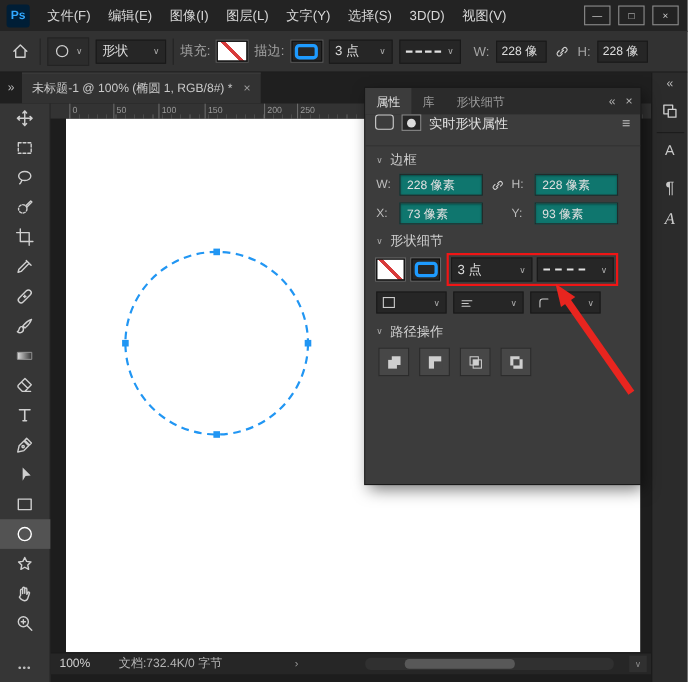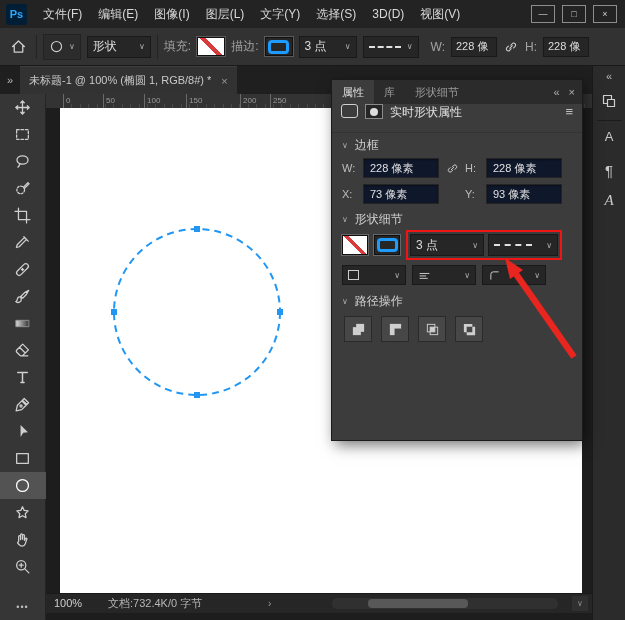--- a/index.html
+++ b/index.html
@@ -74,21 +74,21 @@
   .props-header{height:28px;display:flex;align-items:flex-start;gap:7px;padding:0 9px;border-bottom:1px solid #333;}
   .live-shape-ic{width:15px;height:12px;border:1.5px solid #d0d0d0;border-radius:3px;}
   .mask-ic{width:16px;height:13px;background:#262626;border:1px solid #8a8a8a;display:grid;place-items:center;}
   .mask-ic i{width:8px;height:8px;border-radius:50%;background:#ddd;}
   .props-title{font-size:12px;color:#e0e0e0;}
   .pmenu{margin-left:auto;color:#c0c0c0;font-size:13px;}
   .section-h{display:flex;align-items:center;gap:7px;padding:5px 10px 2px;color:#d0d0d0;font-size:12px;height:15px;}
   .sec-chev{font-size:8px;color:#aaa;}
   .frow{display:flex;align-items:center;gap:5px;padding:3px 10px;height:20px;}
   .flabel{width:16px;font-size:11px;color:#bdbdbd;}
-  .pfield{width:76px;height:20px;background:#0f172a;border:1px solid #242424;box-shadow:inset 0 1px 2px rgba(0,0,0,.4);color:#e0e0e0;font-size:11px;display:flex;align-items:center;padding:0 6px;box-sizing:border-box;white-space:nowrap;}
+  .pfield{width:76px;height:20px;background:#0f766e;border:1px solid #242424;box-shadow:inset 0 1px 2px rgba(0,0,0,.4);color:#e0e0e0;font-size:11px;display:flex;align-items:center;padding:0 6px;box-sizing:border-box;white-space:nowrap;}
   .chain{width:16px;height:16px;display:grid;place-items:center;}
   .sd-row1{display:flex;align-items:center;gap:6px;padding:3px 10px;height:26px;}
   .sd-swatch-fill{width:24px;height:18px;border:1px solid #101010;box-shadow:0 0 0 1px #666;background:linear-gradient(45deg,#ffffff 44%,#d83b3b 44%,#d83b3b 56%,#ffffff 56%);}
   .sd-swatch-stroke{width:24px;height:18px;border:1px solid #101010;box-shadow:0 0 0 1px #666;background:#262626;display:grid;place-items:center;}
   .red-highlight{display:flex;gap:4px;border:2px solid #f01515;padding:2px;}
   .dd.p1{width:74px;height:22px;}
   .dd.p2{width:70px;height:22px;}
   .sd-row2{display:flex;align-items:center;gap:6px;padding:3px 10px;height:22px;}
   .dd.m{width:64px;height:20px;}
   .mini-sq{width:9px;height:8px;border:1px solid #ccc;}

